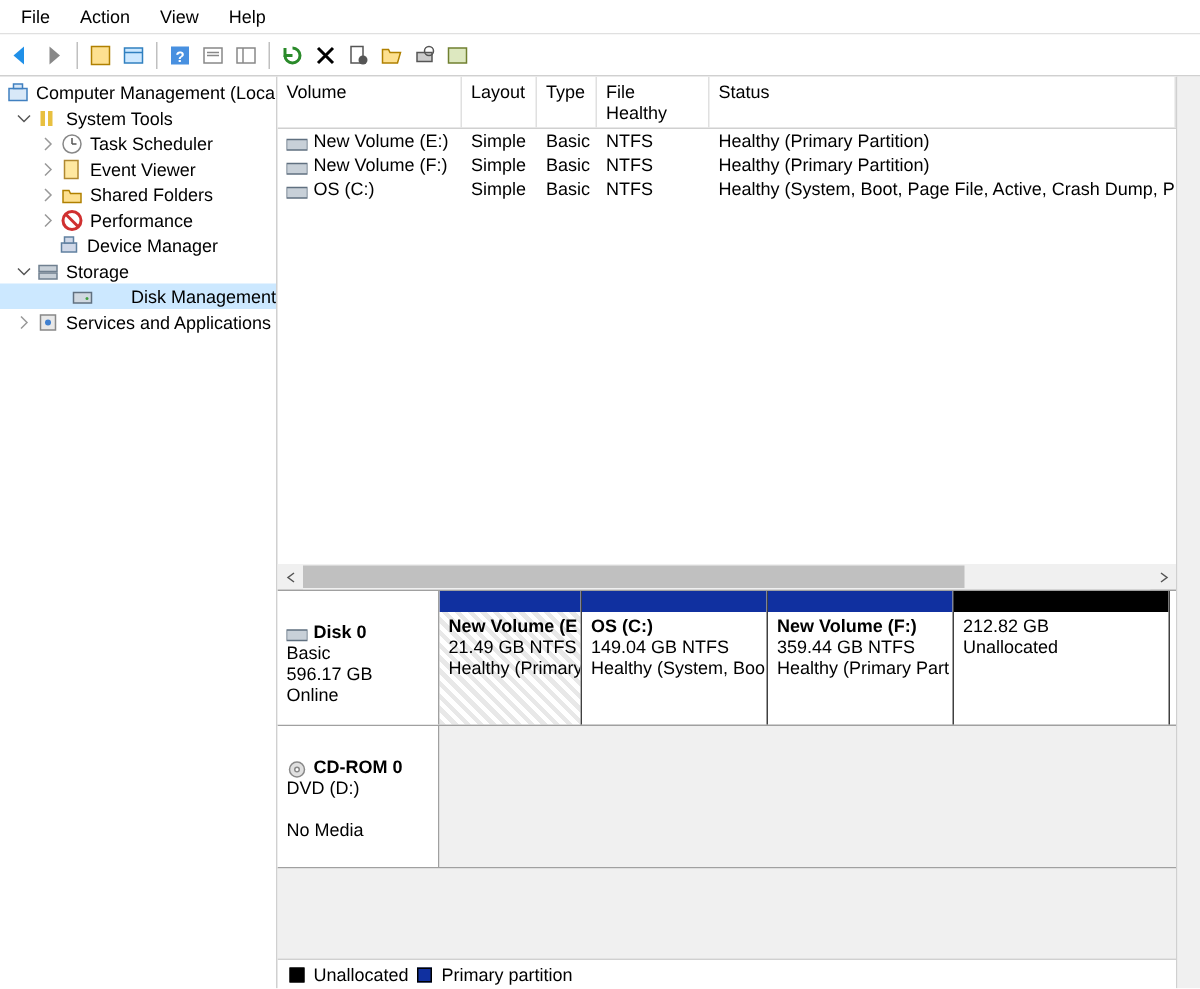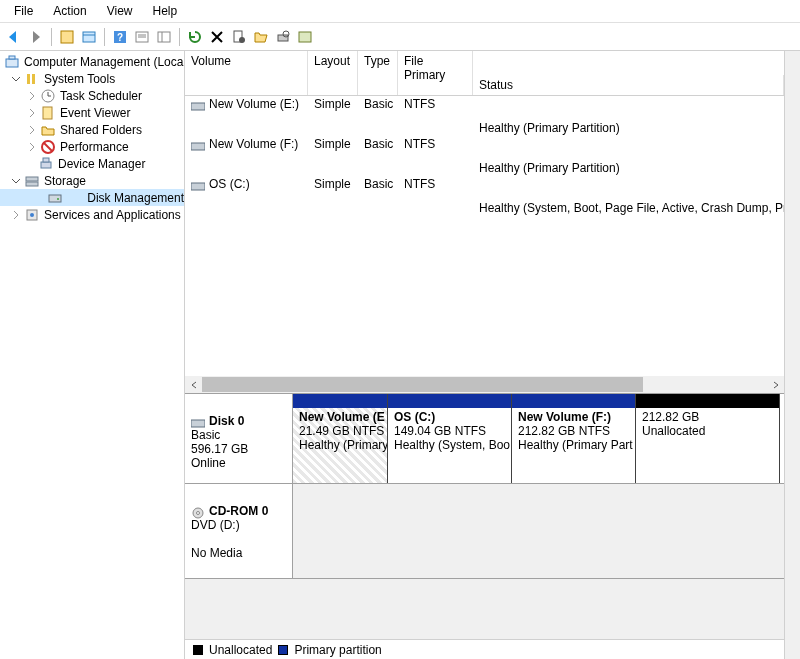--- a/index.html
+++ b/index.html
@@ -38,21 +38,21 @@
 .part .pbody { padding: 2px 6px; flex: 1; overflow: hidden; }
 .part .pname { font-weight: bold; white-space: nowrap; }
 .part .pinfo { white-space: nowrap; }
 .hatched { background: repeating-linear-gradient(45deg, #e8e8e8, #e8e8e8 3px, #fff 3px, #fff 6px); }
 .legend { height: 20px; border-top: 1px solid #d0d0d0; display: flex; align-items: center; padding: 0 8px; gap: 6px; }
 .legend .sw { width: 10px; height: 10px; border: 1px solid #000; }
 .col-vol { width: 123px; }
 .col-lay { width: 50px; }
 .col-typ { width: 40px; }
 .col-fs { width: 75px; }
-.col-st { flex: 1; margin-top: 24px; }
+.col-st { flex: 1; }
 </style>
 </head>
 <body>
 
 <div class="menubar">
   <span>File</span>
   <span>Action</span>
   <span>View</span>
   <span>Help</span>
 </div>
@@ -281,21 +281,21 @@
         <span>Services and Applications</span>
       </div>
   </div>
 
   <div class="content">
     <div class="vol-list">
       <div class="vol-header">
         <div class="col-vol">Volume</div>
         <div class="col-lay">Layout</div>
         <div class="col-typ">Type</div>
-        <div class="col-fs">File Primary</div>
+        <div class="col-fs">File Healthy</div>
         <div class="col-st">Status</div>
       </div>
       <div class="vol-rows" id="vol-rows">
           <div class="vol-row">
             <div class="col-vol"><span class="drv-icon"><svg width="14" height="10">
                   <rect x="0" y="2" width="14" height="7" fill="#c8d0d8" stroke="#607080"></rect>
                 </svg></span>New Volume (E:)</div>
             <div class="col-lay">Simple</div>
             <div class="col-typ">Basic</div>
             <div class="col-fs">NTFS</div>
@@ -361,21 +361,21 @@
               <div class="pbody ">
                 <div class="pname">OS  (C:)</div>
                 <div class="pinfo">149.04 GB NTFS</div>
                 <div class="pinfo">Healthy (System, Boo</div>
               </div>
             </div>
             <div class="part" style="width: 124px;">
               <div class="cap" style="background:#1030a0"></div>
               <div class="pbody ">
                 <div class="pname">New Volume  (F:)</div>
-                <div class="pinfo">212.82 GB NTFS</div>
+                <div class="pinfo">359.44 GB NTFS</div>
                 <div class="pinfo">Healthy (Primary Part</div>
               </div>
             </div>
             <div class="part" style="width: 144px;">
               <div class="cap" style="background:#000000"></div>
               <div class="pbody ">
                 <div class="pinfo">212.82 GB</div>
                 <div class="pinfo">Unallocated</div>
               </div>
             </div>

